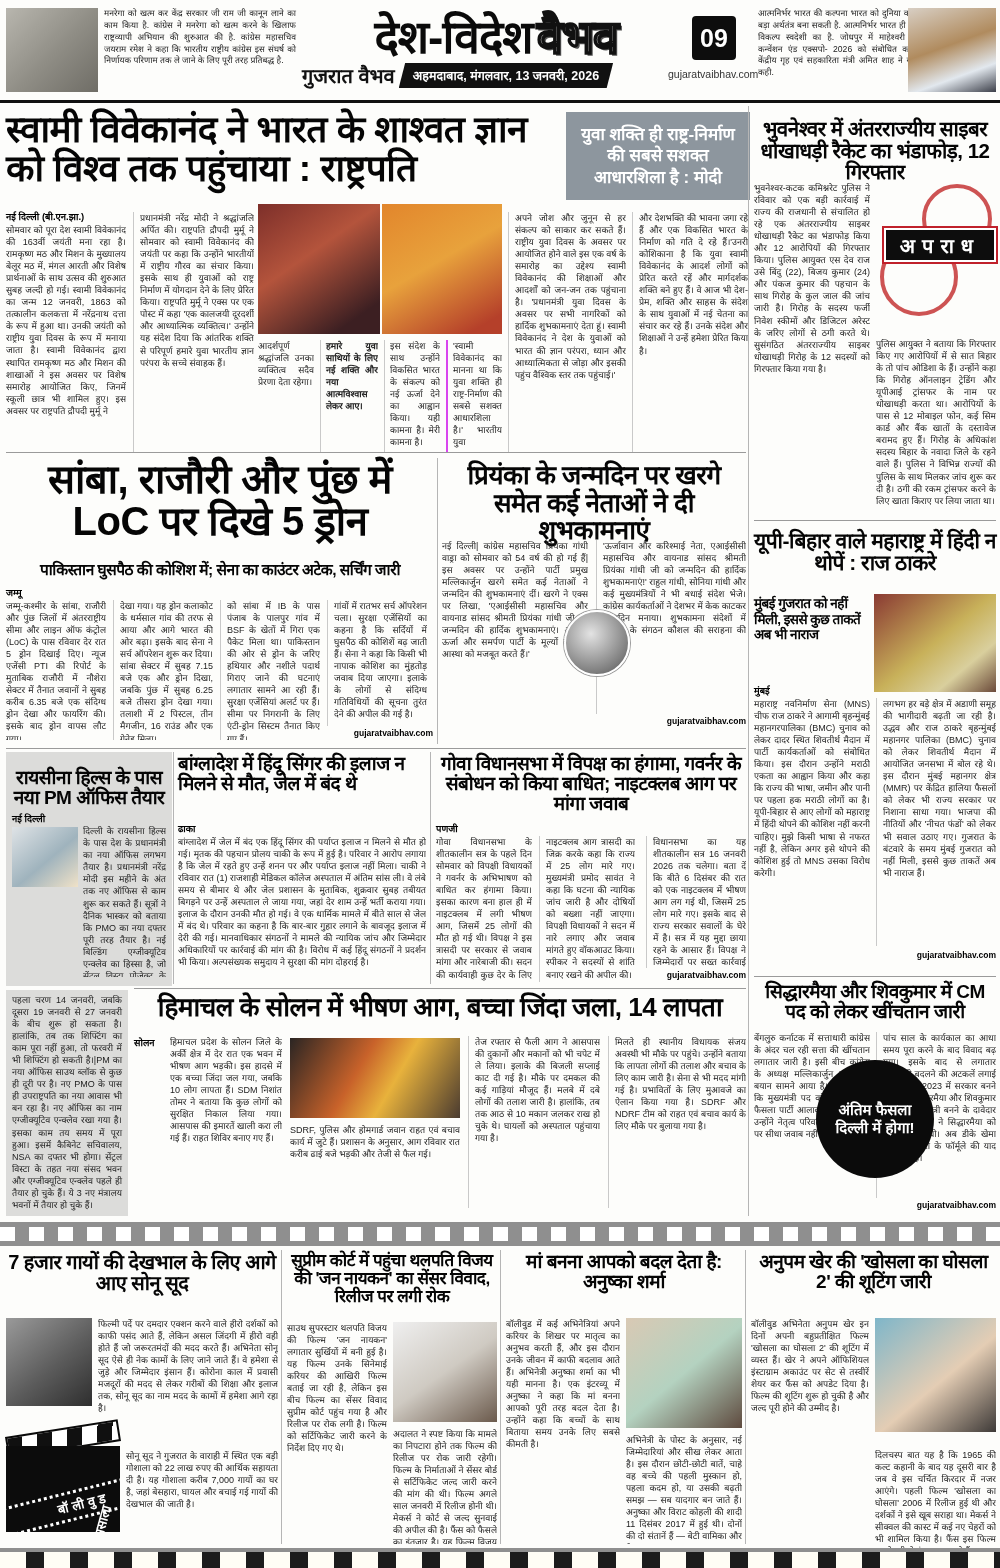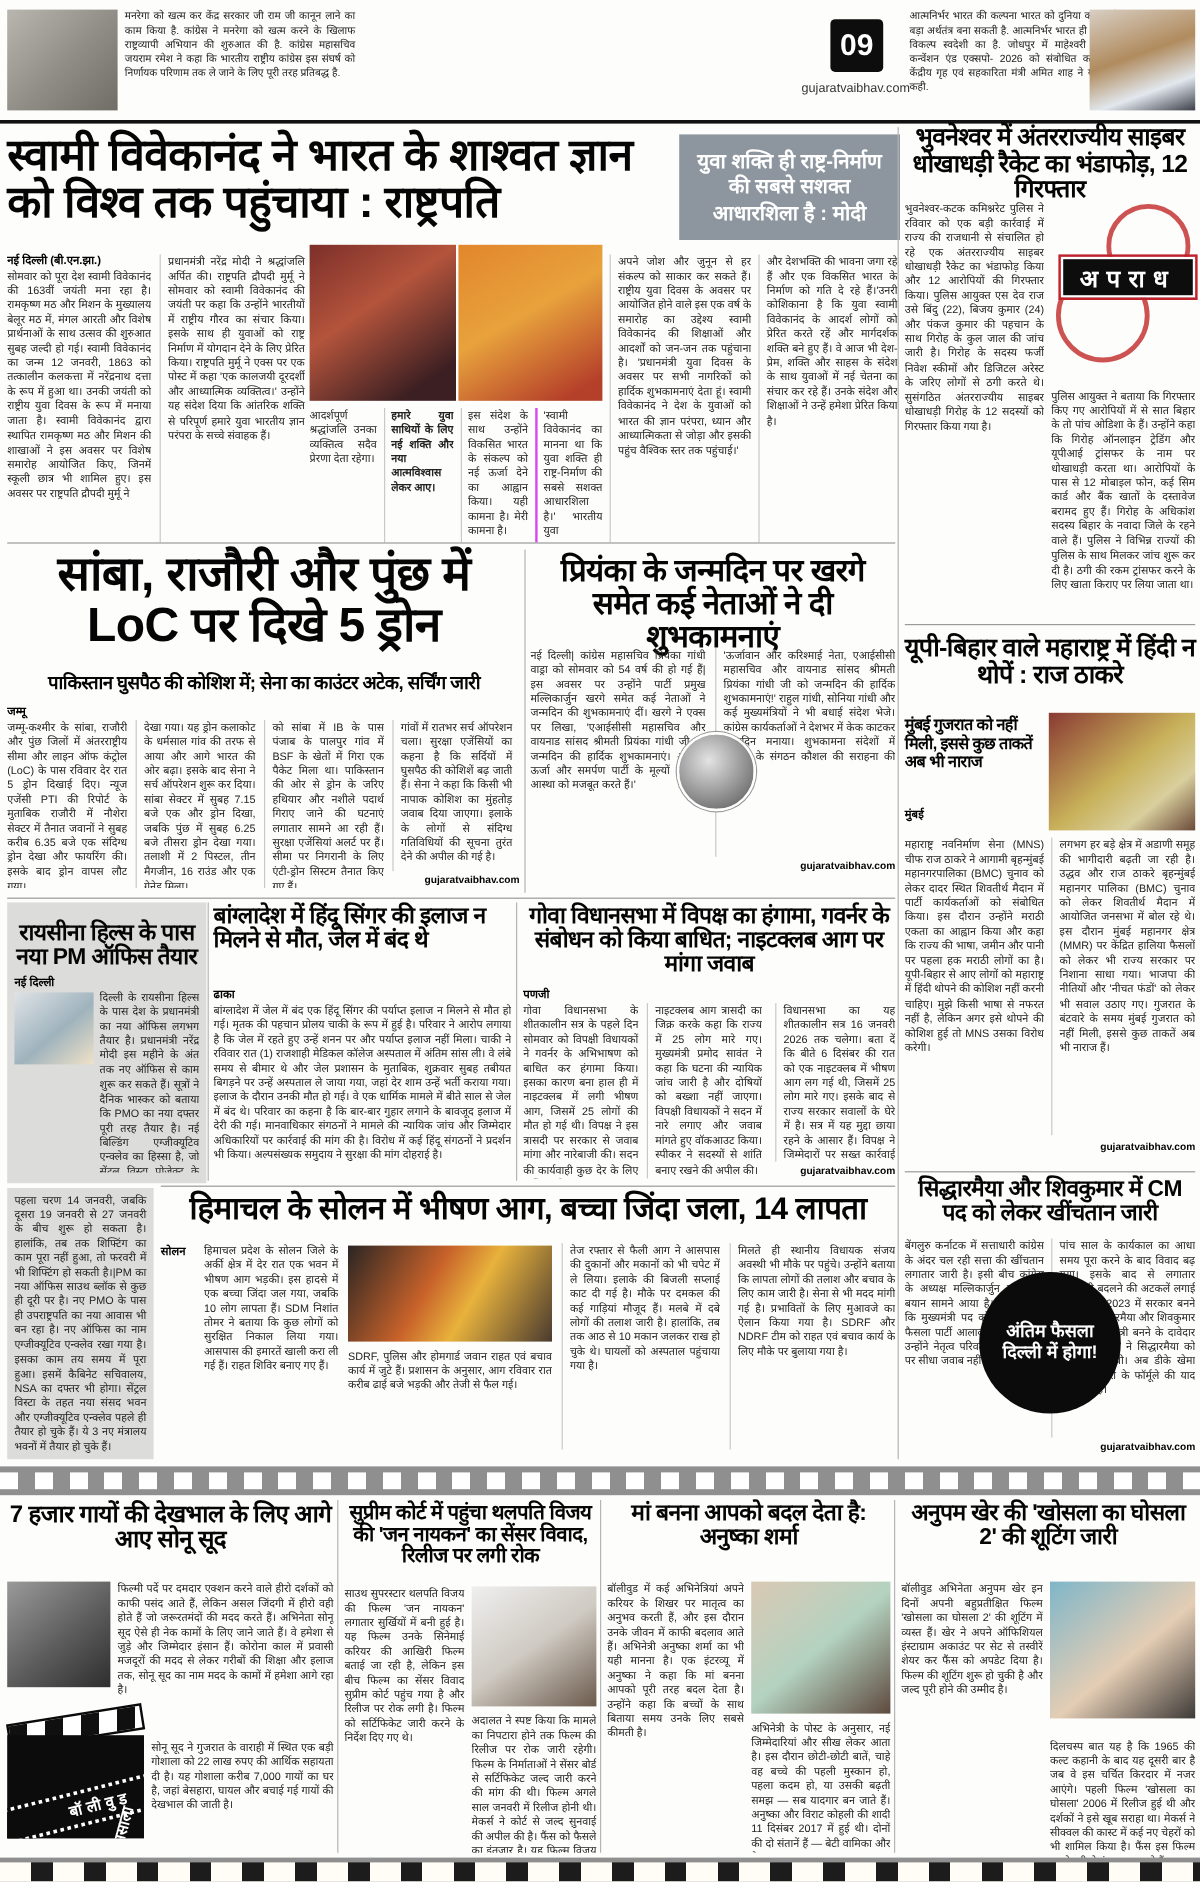--- a/index.html
+++ b/index.html
@@ -48,20 +48,30 @@
 </style>
 </head>
 <body>
 
 <div id="page">
 
   <div class="abs" style="left:0;top:0;width:1000px;height:103px;">
     <div class="abs ph" style="left:6px;top:8px;width:92px;height:84px;background:linear-gradient(135deg,#b8b6ae,#8e8c84 55%,#6f6d66);"></div>
     <div class="abs brief-txt" style="left:104px;top:8px;width:192px;height:88px;">मनरेगा को खत्म कर केंद्र सरकार जी राम जी कानून लाने का काम किया है. कांग्रेस ने मनरेगा को खत्म करने के खिलाफ राष्ट्रव्यापी अभियान की शुरुआत की है. कांग्रेस महासचिव जयराम रमेश ने कहा कि भारतीय राष्ट्रीय कांग्रेस इस संघर्ष को निर्णायक परिणाम तक ले जाने के लिए पूरी तरह प्रतिबद्ध है.</div>
 
+    <div class="abs" style="left:302px;top:4px;width:388px;height:94px;">
+      <div style="text-align:center;white-space:nowrap;">
+        <span class="masthead-main">देश-विदेश</span>
+        <span class="masthead-accent">वैभव</span>
+      </div>
+      <div style="display:flex;align-items:center;gap:4px;margin-top:-4px;">
+        <span style="font-weight:bold;font-size:20px;">गुजरात वैभव</span>
+        <span class="ribbon">अहमदाबाद, मंगलवार, 13 जनवरी, 2026</span>
+      </div>
+    </div>
 
     <div class="abs pagenum" style="left:692px;top:16px;width:44px;height:44px;">09</div>
     <div class="abs" style="left:668px;top:68px;width:100px;font-size:10.5px;color:#333;">gujaratvaibhav.com</div>
 
     <div class="abs brief-txt" style="left:730px;top:8px;width:174px;height:88px;margin-left:28px;">आत्मनिर्भर भारत की कल्पना भारत को दुनिया का सबसे बड़ा अर्थतंत्र बना सकती है. आत्मनिर्भर भारत ही एकमात्र विकल्प स्वदेशी का है. जोधपुर में माहेश्वरी ग्लोबल कन्वेंशन एंड एक्सपो- 2026 को संबोधित करते हुए केंद्रीय गृह एवं सहकारिता मंत्री अमित शाह ने यह बात कही.</div>
     <div class="abs ph" style="left:908px;top:8px;width:88px;height:84px;background:linear-gradient(160deg,#d8cfc4,#b08b5e 45%,#e2e8ee 75%,#3c3f49);"></div>
     <div class="abs hline-bold" style="left:0;top:100px;width:1000px;"></div>
   </div>
 
   <div class="abs" style="left:6px;top:106px;width:742px;height:348px;">
@@ -80,37 +90,37 @@
     <div class="abs body-txt" style="left:378px;top:234px;width:56px;height:112px;border-left:1px solid #c9c9c9;padding-left:5px;">इस संदेश के साथ उन्होंने विकसित भारत के संकल्प को नई ऊर्जा देने का आह्वान किया। यही कामना है। मेरी कामना है।</div>
     <div class="abs body-txt" style="left:440px;top:234px;width:56px;height:112px;border-left:2px solid #d946ef;padding-left:5px;">'स्वामी विवेकानंद का मानना था कि युवा शक्ति ही राष्ट्र-निर्माण की सबसे सशक्त आधारशिला है।' भारतीय युवा</div>
 
     <div class="abs body-txt" style="left:502px;top:106px;width:118px;height:240px;border-left:1px solid #c9c9c9;padding-left:6px;">अपने जोश और जुनून से हर संकल्प को साकार कर सकते हैं। राष्ट्रीय युवा दिवस के अवसर पर आयोजित होने वाले इस एक वर्ष के समारोह का उद्देश्य स्वामी विवेकानंद की शिक्षाओं और आदर्शों को जन-जन तक पहुंचाना है। 'प्रधानमंत्री युवा दिवस के अवसर पर सभी नागरिकों को हार्दिक शुभकामनाएं देता हूं। स्वामी विवेकानंद ने देश के युवाओं को भारत की ज्ञान परंपरा, ध्यान और आध्यात्मिकता से जोड़ा और इसकी पहुंच वैश्विक स्तर तक पहुंचाई।'</div>
     <div class="abs body-txt" style="left:626px;top:106px;width:116px;height:240px;border-left:1px solid #c9c9c9;padding-left:6px;">और देशभक्ति की भावना जगा रहे हैं और एक विकसित भारत के निर्माण को गति दे रहे हैं।'उनरी कोशिकाना है कि युवा स्वामी विवेकानंद के आदर्श लोगों को प्रेरित करते रहें और मार्गदर्शक शक्ति बने हुए हैं। वे आज भी देश-प्रेम, शक्ति और साहस के संदेश के साथ युवाओं में नई चेतना का संचार कर रहे हैं। उनके संदेश और शिक्षाओं ने उन्हें हमेशा प्रेरित किया है।</div>
   </div>
 
   <div class="abs vline" style="left:748px;top:106px;height:1110px;"></div>
   <div class="abs hline" style="left:6px;top:452px;width:740px;"></div>
 
-  <div class="abs" style="left:754px;top:92px;width:242px;height:414px;">
+  <div class="abs" style="left:754px;top:106px;width:242px;height:414px;">
     <div class="abs hl ctr" style="left:0;top:12px;width:242px;font-size:20.5px;">भुवनेश्वर में अंतरराज्यीय साइबर धोखाधड़ी रैकेट का भंडाफोड़, 12 गिरफ्तार</div>
     <div class="abs body-txt" style="left:0;top:76px;width:116px;height:330px;">भुवनेश्वर-कटक कमिश्नरेट पुलिस ने रविवार को एक बड़ी कार्रवाई में राज्य की राजधानी से संचालित हो रहे एक अंतरराज्यीय साइबर धोखाधड़ी रैकेट का भंडाफोड़ किया और 12 आरोपियों की गिरफ्तार किया। पुलिस आयुक्त एस देव राज उसे बिंदु (22), बिजय कुमार (24) और पंकज कुमार की पहचान के साथ गिरोह के कुल जाल की जांच जारी है। गिरोह के सदस्य फर्जी निवेश स्कीमों और डिजिटल अरेस्ट के जरिए लोगों से ठगी करते थे। सुसंगठित अंतरराज्यीय साइबर धोखाधड़ी गिरोह के 12 सदस्यों को गिरफ्तार किया गया है।</div>
     <div class="abs" style="left:122px;top:76px;width:120px;height:150px;">
       <div class="abs red-circle" style="left:46px;top:2px;width:70px;height:70px;"></div>
       <div class="abs red-circle" style="left:4px;top:56px;width:78px;height:78px;"></div>
       <div class="abs crime-badge" style="left:8px;top:46px;width:112px;height:34px;">अपराध</div>
     </div>
     <div class="abs body-txt" style="left:122px;top:232px;width:120px;height:174px;">पुलिस आयुक्त ने बताया कि गिरफ्तार किए गए आरोपियों में से सात बिहार के तो पांच ओडिशा के हैं। उन्होंने कहा कि गिरोह ऑनलाइन ट्रेडिंग और यूपीआई ट्रांसफर के नाम पर धोखाधड़ी करता था। आरोपियों के पास से 12 मोबाइल फोन, कई सिम कार्ड और बैंक खातों के दस्तावेज बरामद हुए हैं। गिरोह के अधिकांश सदस्य बिहार के नवादा जिले के रहने वाले हैं। पुलिस ने विभिन्न राज्यों की पुलिस के साथ मिलकर जांच शुरू कर दी है। ठगी की रकम ट्रांसफर करने के लिए खाता किराए पर लिया जाता था।</div>
   </div>
   <div class="abs hline" style="left:754px;top:520px;width:242px;"></div>
 
   <div class="abs" style="left:754px;top:524px;width:242px;height:450px;">
     <div class="abs hl ctr" style="left:0;top:6px;width:242px;font-size:21px;">यूपी-बिहार वाले महाराष्ट्र में हिंदी न थोपें : राज ठाकरे</div>
     <div class="abs hl" style="left:0;top:72px;width:114px;font-size:13.5px;line-height:1.15;">मुंबई गुजरात को नहीं मिली, इससे कुछ ताकतें अब भी नाराज</div>
     <div class="abs ph" style="left:120px;top:70px;width:122px;height:98px;background:linear-gradient(140deg,#8a3a33,#c8b15a 50%,#d9cf9d 75%,#6b4a3a);"></div>
-    <div class="abs byline" style="left:0;top:148px;">मुंबई</div>
+    <div class="abs byline" style="left:0;top:160px;">मुंबई</div>
     <div class="abs body-txt" style="left:0;top:174px;width:116px;height:262px;">महाराष्ट्र नवनिर्माण सेना (MNS) चीफ राज ठाकरे ने आगामी बृहन्मुंबई महानगरपालिका (BMC) चुनाव को लेकर दादर स्थित शिवतीर्थ मैदान में पार्टी कार्यकर्ताओं को संबोधित किया। इस दौरान उन्होंने मराठी एकता का आह्वान किया और कहा कि राज्य की भाषा, जमीन और पानी पर पहला हक मराठी लोगों का है। यूपी-बिहार से आए लोगों को महाराष्ट्र में हिंदी थोपने की कोशिश नहीं करनी चाहिए। मुझे किसी भाषा से नफरत नहीं है, लेकिन अगर इसे थोपने की कोशिश हुई तो MNS उसका विरोध करेगी।</div>
     <div class="abs body-txt" style="left:122px;top:174px;width:120px;height:248px;border-left:1px solid #c9c9c9;padding-left:6px;">लगभग हर बड़े क्षेत्र में अडाणी समूह की भागीदारी बढ़ती जा रही है। उद्धव और राज ठाकरे बृहन्मुंबई महानगर पालिका (BMC) चुनाव को लेकर शिवतीर्थ मैदान में आयोजित जनसभा में बोल रहे थे। इस दौरान मुंबई महानगर क्षेत्र (MMR) पर केंद्रित हालिया फैसलों को लेकर भी राज्य सरकार पर निशाना साधा गया। भाजपा की नीतियों और 'नीचत फंडों' को लेकर भी सवाल उठाए गए। गुजरात के बंटवारे के समय मुंबई गुजरात को नहीं मिली, इससे कुछ ताकतें अब भी नाराज हैं।</div>
     <div class="abs src" style="left:122px;top:426px;width:120px;">gujaratvaibhav.com</div>
   </div>
   <div class="abs hline" style="left:754px;top:976px;width:242px;"></div>
 
   <div class="abs" style="left:754px;top:980px;width:242px;height:236px;">
     <div class="abs hl ctr" style="left:0;top:2px;width:242px;font-size:19px;">सिद्धारमैया और शिवकुमार में CM पद को लेकर खींचतान जारी</div>
     <div class="abs body-txt" style="left:0;top:52px;width:116px;height:166px;">बेंगलुरु कर्नाटक में सत्ताधारी कांग्रेस के अंदर चल रही सत्ता की खींचतान लगातार जारी है। इसी बीच कांग्रेस के अध्यक्ष मल्लिकार्जुन खरगे का बयान सामने आया है। उन्होंने कहा कि मुख्यमंत्री पद को लेकर अंतिम फैसला पार्टी आलाकमान ही करेगा। उन्होंने नेतृत्व परिवर्तन की अटकलों पर सीधा जवाब नहीं दिया।</div>
     <div class="abs body-txt" style="left:122px;top:52px;width:120px;height:166px;border-left:1px solid #c9c9c9;padding-left:6px;">पांच साल के कार्यकाल का आधा समय पूरा करने के बाद विवाद बढ़ गया। इसके बाद से लगातार मुख्यमंत्री बदलने की अटकलें लगाई जा रही हैं। 2023 में सरकार बनने के समय सिद्धारमैया और शिवकुमार दोनों ही मुख्यमंत्री बनने के दावेदार थे। आलाकमान ने सिद्धारमैया को कमान सौंपी थी। अब डीके खेमा सत्ता साझेदारी के फॉर्मूले की याद दिला रहा है।</div>

